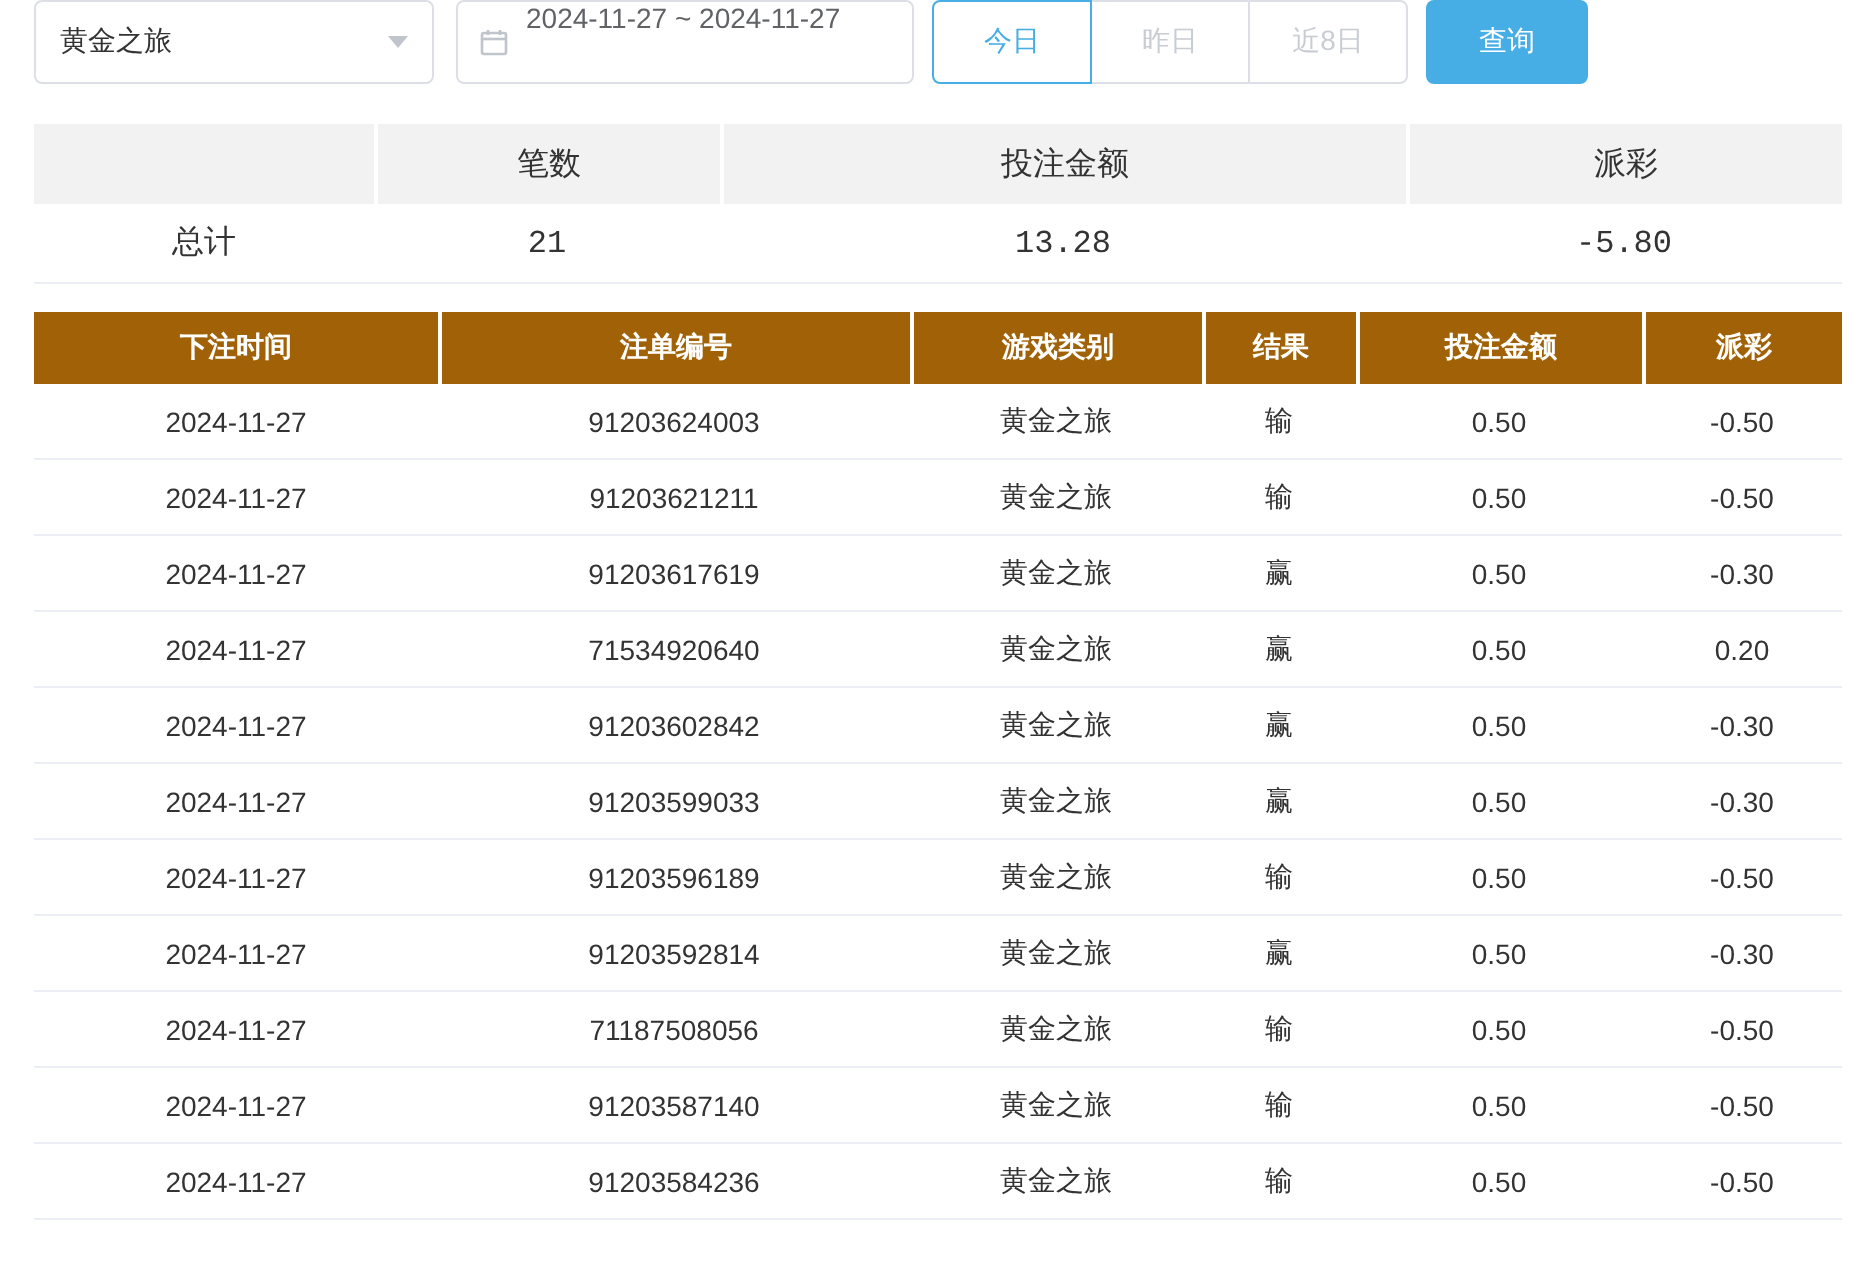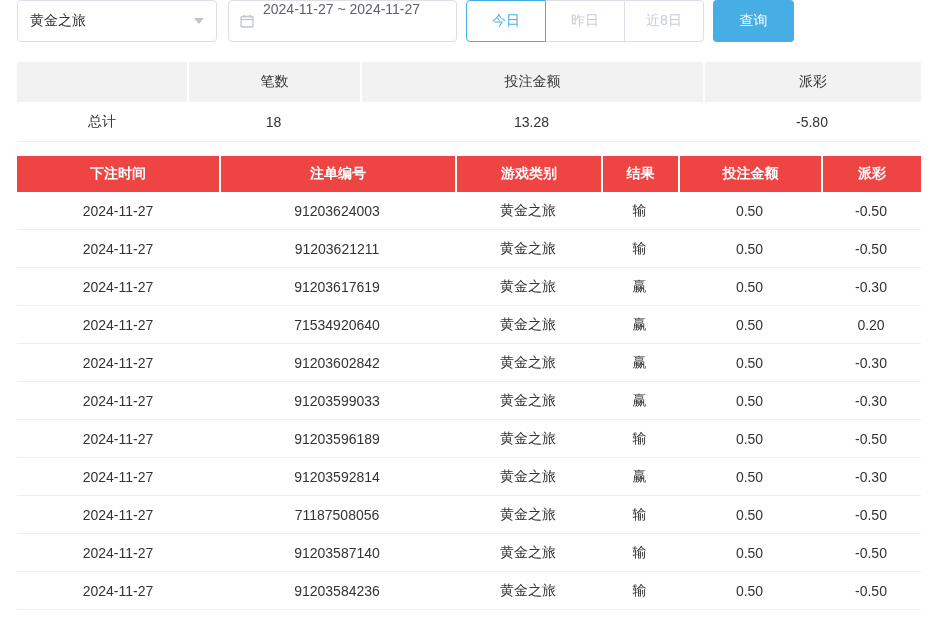--- a/index.html
+++ b/index.html
@@ -64,35 +64,35 @@
     margin-left: 9px;
     width: 81px; height: 42px;
     background: #47aee5; color: #fff;
     border: none; border-radius: 4px;
     font-size: 14px; cursor: pointer;
     font-family: inherit;
   }
 
   
   table { width: 100%; border-collapse: separate; border-spacing: 0; table-layout: fixed; }
-  .summary-table { margin-bottom: 14px; font-size: 14px; }
+  .summary-table { margin-bottom: 14px; font-size: 16px; font-family: Liberation Mono, monospace; }
   .summary-table th {
     background: #f2f2f2; height: 40px;
     font-weight: normal; color: #333; text-align: center;
   }
   .summary-table th + th { border-left: 2px solid #fff; }
   .summary-table td {
     height: 40px; text-align: center; background: #fff;
     border-bottom: 1px solid #ebeef5; color: #333;
   }
 
   
   .bet-table { font-size: 14px; }
   .bet-table th {
-    background: #ef4444; color: #fff; font-weight: bold;
+    background: #a16207; color: #fff; font-weight: bold;
     height: 36px; text-align: center;
   }
   .bet-table th + th { border-left: 2px solid #fff; }
   .bet-table td {
     height: 38px; text-align: center; color: #333;
     border-bottom: 1px solid #ebeef5; background: #fff;
   }
   .neg { color: #e25050; }
 </style>
 </head>
@@ -136,21 +136,21 @@
       <tr>
         <th></th>
         <th>笔数</th>
         <th>投注金额</th>
         <th>派彩</th>
       </tr>
     </thead>
     <tbody>
       <tr>
         <td>总计</td>
-        <td>18</td>
+        <td>21</td>
         <td>13.28</td>
         <td class="neg">-5.80</td>
       </tr>
     </tbody>
   </table>
 
   <table class="bet-table">
     <colgroup>
         <col style="width:202px">
         <col style="width:236px">

